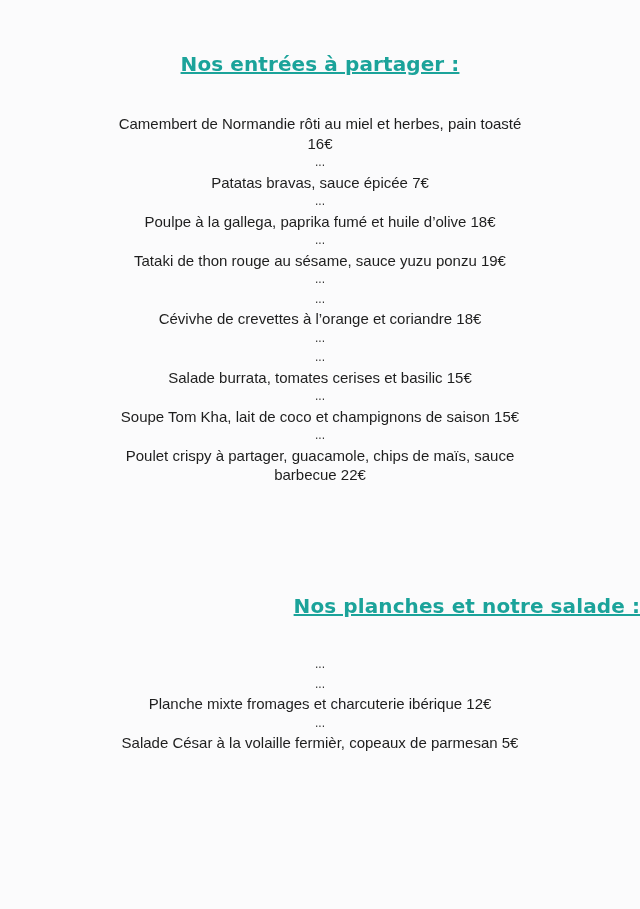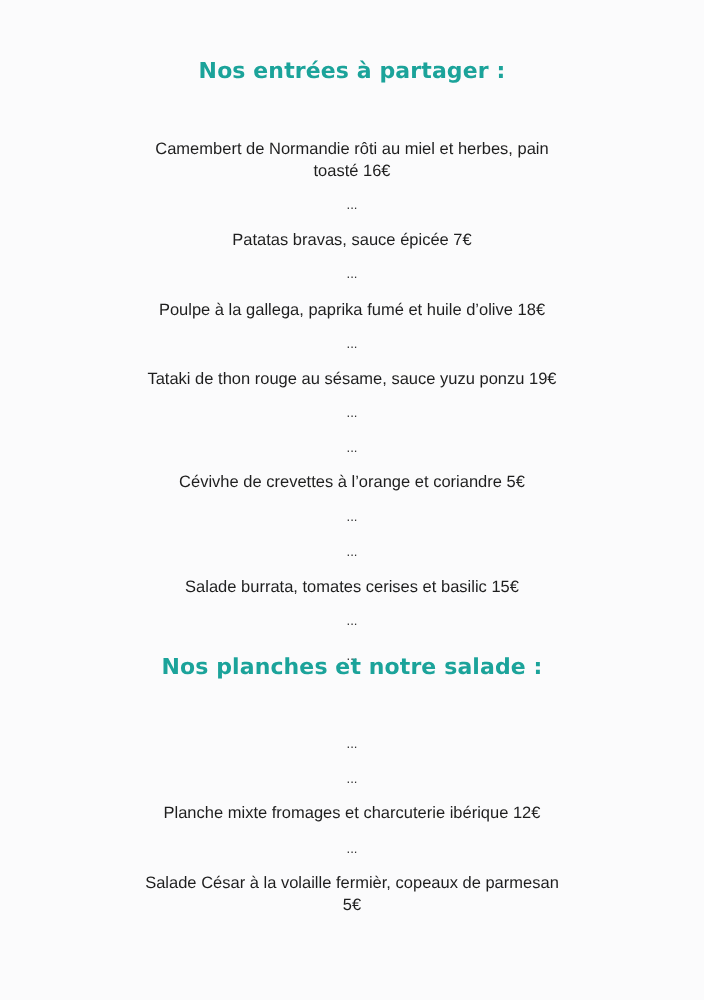--- a/index.html
+++ b/index.html
@@ -4,53 +4,55 @@
   <style>
     html, body { margin: 0; padding: 0; }
     body {
       width: 640px; height: 909px; background: #fbfbfc;
       font-family: "Liberation Sans", "DejaVu Sans", sans-serif;
       color: #1e1e1e; overflow: hidden;
     }
     .page { width: 640px; position: relative; text-align: center; }
     h2 {
       margin: 0; font-family: "DejaVu Sans", sans-serif; font-weight: bold;
-      font-size: 20px; color: #1ba39a; letter-spacing: 0.1px;
+      font-size: 20px; color: #1ba39a; letter-spacing: 0.1px; text-decoration: underline;
     }
     .section1-title { position: absolute; top: 52px; left: 0; width: 640px; }
-    .section2-title { position: absolute; top: 594px; left: 0; width: 640px; }
+    .section2-title { position: absolute; top: 594px; left: 0; width: 640px; text-align: right; }
     .list { position: absolute; left: 110px; width: 420px; }
     .list1 { top: 114px; }
     .list2 { top: 655px; }
     .item, .sep {
-      font-size: 15px; line-height: 19.5px; margin: 12px;
+      font-size: 15px; line-height: 19.5px; margin: 0;
     }
     .sep { line-height: 19.5px; font-size: 12px; color: #333; height: 19.5px; }
   </style>
 </head>
 <body>
 
 <div class="page">
   <h2 class="section1-title">Nos entrées à partager :</h2>
   <div class="list list1">
     <p class="item">Camembert de Normandie rôti au miel et herbes, pain toasté 16€</p>
     <p class="sep">...</p>
     <p class="item">Patatas bravas, sauce épicée 7€</p>
     <p class="sep">...</p>
     <p class="item">Poulpe à la gallega, paprika fumé et huile d’olive 18€</p>
     <p class="sep">...</p>
     <p class="item">Tataki de thon rouge au sésame, sauce yuzu ponzu 19€</p>
     <p class="sep">...</p>
     <p class="sep">...</p>
-    <p class="item">Cévivhe de crevettes à l’orange et coriandre 5€</p>
+    <p class="item">Cévivhe de crevettes à l’orange et coriandre 18€</p>
     <p class="sep">...</p>
     <p class="sep">...</p>
     <p class="item">Salade burrata, tomates cerises et basilic 15€</p>
     <p class="sep">...</p>
+    <p class="item">Soupe Tom Kha, lait de coco et champignons de saison 15€</p>
     <p class="sep">...</p>
+    <p class="item">Poulet crispy à partager, guacamole, chips de maïs, sauce barbecue 22€</p>
   </div>
 
   <h2 class="section2-title">Nos planches et notre salade :</h2>
   <div class="list list2">
     <p class="sep">...</p>
     <p class="sep">...</p>
     <p class="item">Planche mixte fromages et charcuterie ibérique 12€</p>
     <p class="sep">...</p>
     <p class="item">Salade César à la volaille fermièr, copeaux de parmesan 5€</p>
   </div>

